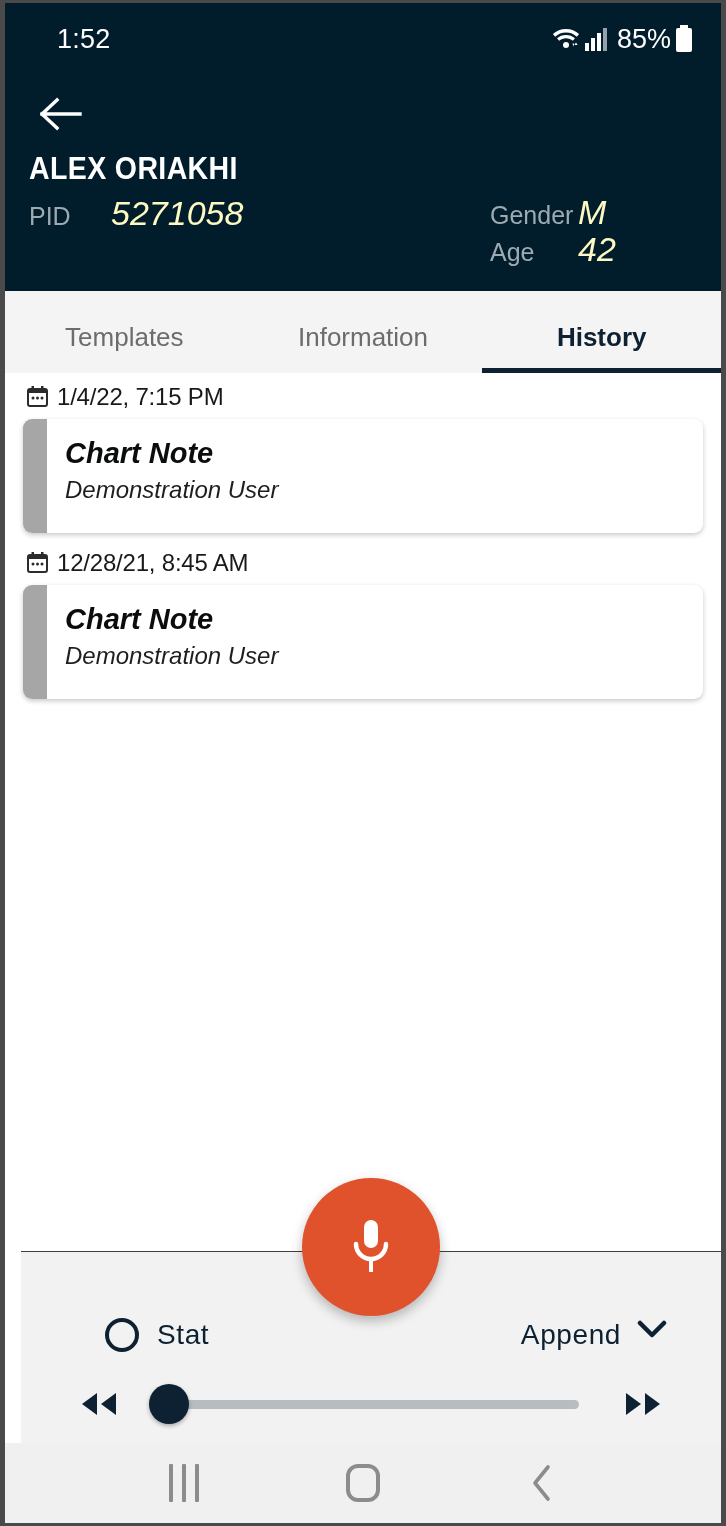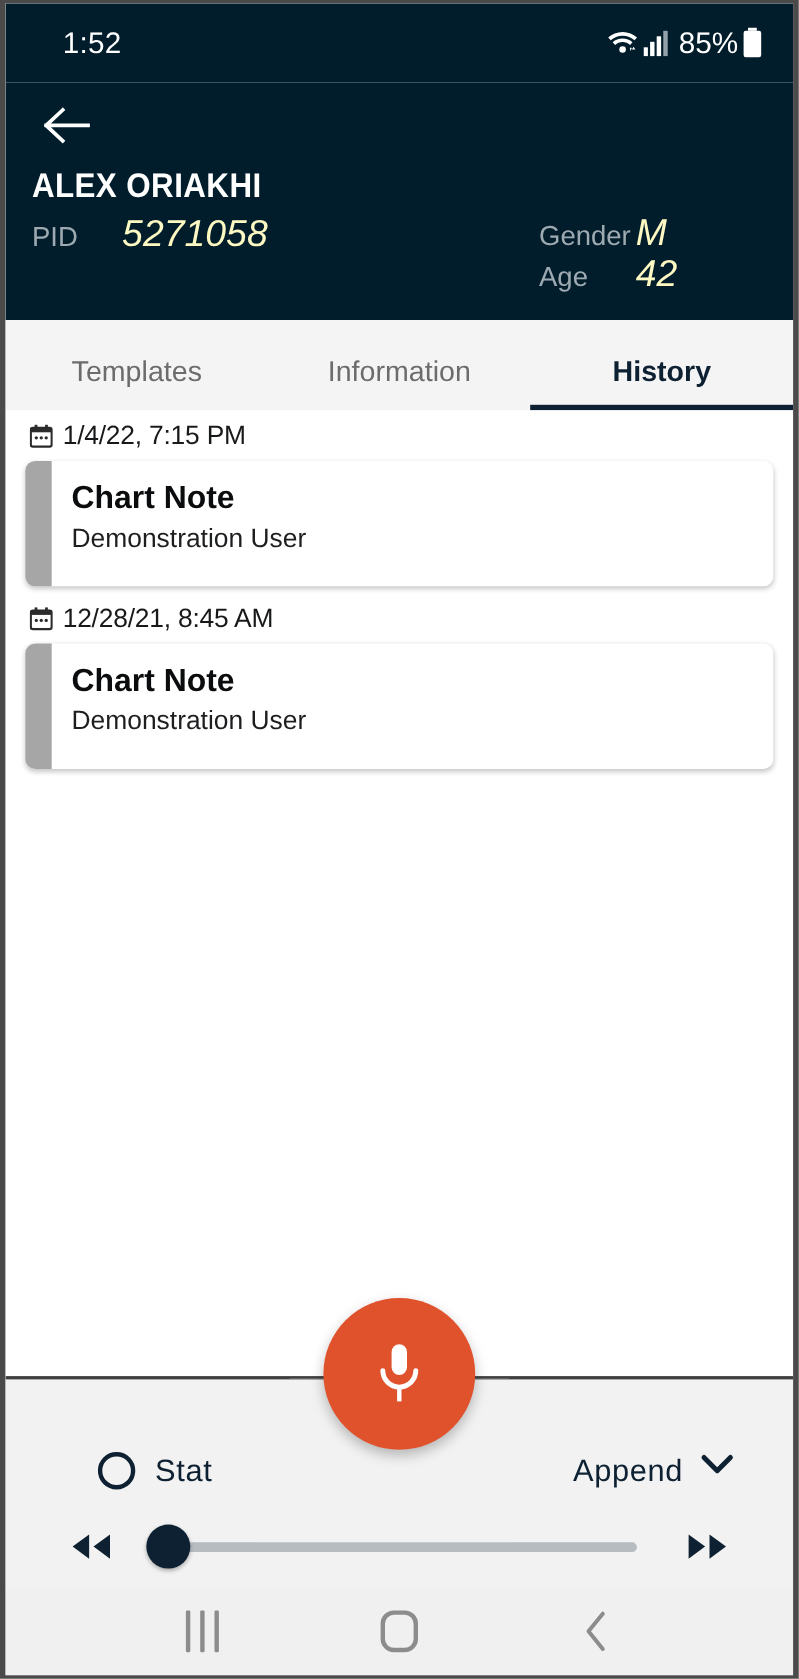--- a/index.html
+++ b/index.html
@@ -156,20 +156,21 @@
     padding: 4px 0 8px 22px;
   }
   .history-date-text {
     font-size: 24px;
     color: #18191a;
     letter-spacing: -0.2px;
   }
   .note-card-wrap {
     padding: 0 18px 0 18px;
     position: relative;
+    font-style: italic;
   }
   .note-card {
     position: relative;
     background: #ffffff;
     border-radius: 9px;
     box-shadow: 0 2px 5px rgba(0,0,0,0.22);
     min-height: 114px;
     padding: 18px 20px 18px 42px;
     cursor: pointer;
   }
@@ -188,24 +189,24 @@
     margin-bottom: 7px;
   }
   .note-sub {
     font-size: 24px;
     color: #1d1e20;
   }
 
   
   .bottom-panel {
     position: absolute;
-    left: 0; right: 0; bottom: 80px;
+    left: 16px; right: 0; bottom: 80px;
     height: 192px;
     background: #f2f2f2;
-    border-top: 3px solid #404040;
+    border-top: 1px solid #404040;
   }
   .notch-mask {
     position: absolute;
     top: -1px;
     left: 50%;
     transform: translateX(-50%);
     width: 200px;
     height: 76px;
     overflow: visible;
     pointer-events: none;

